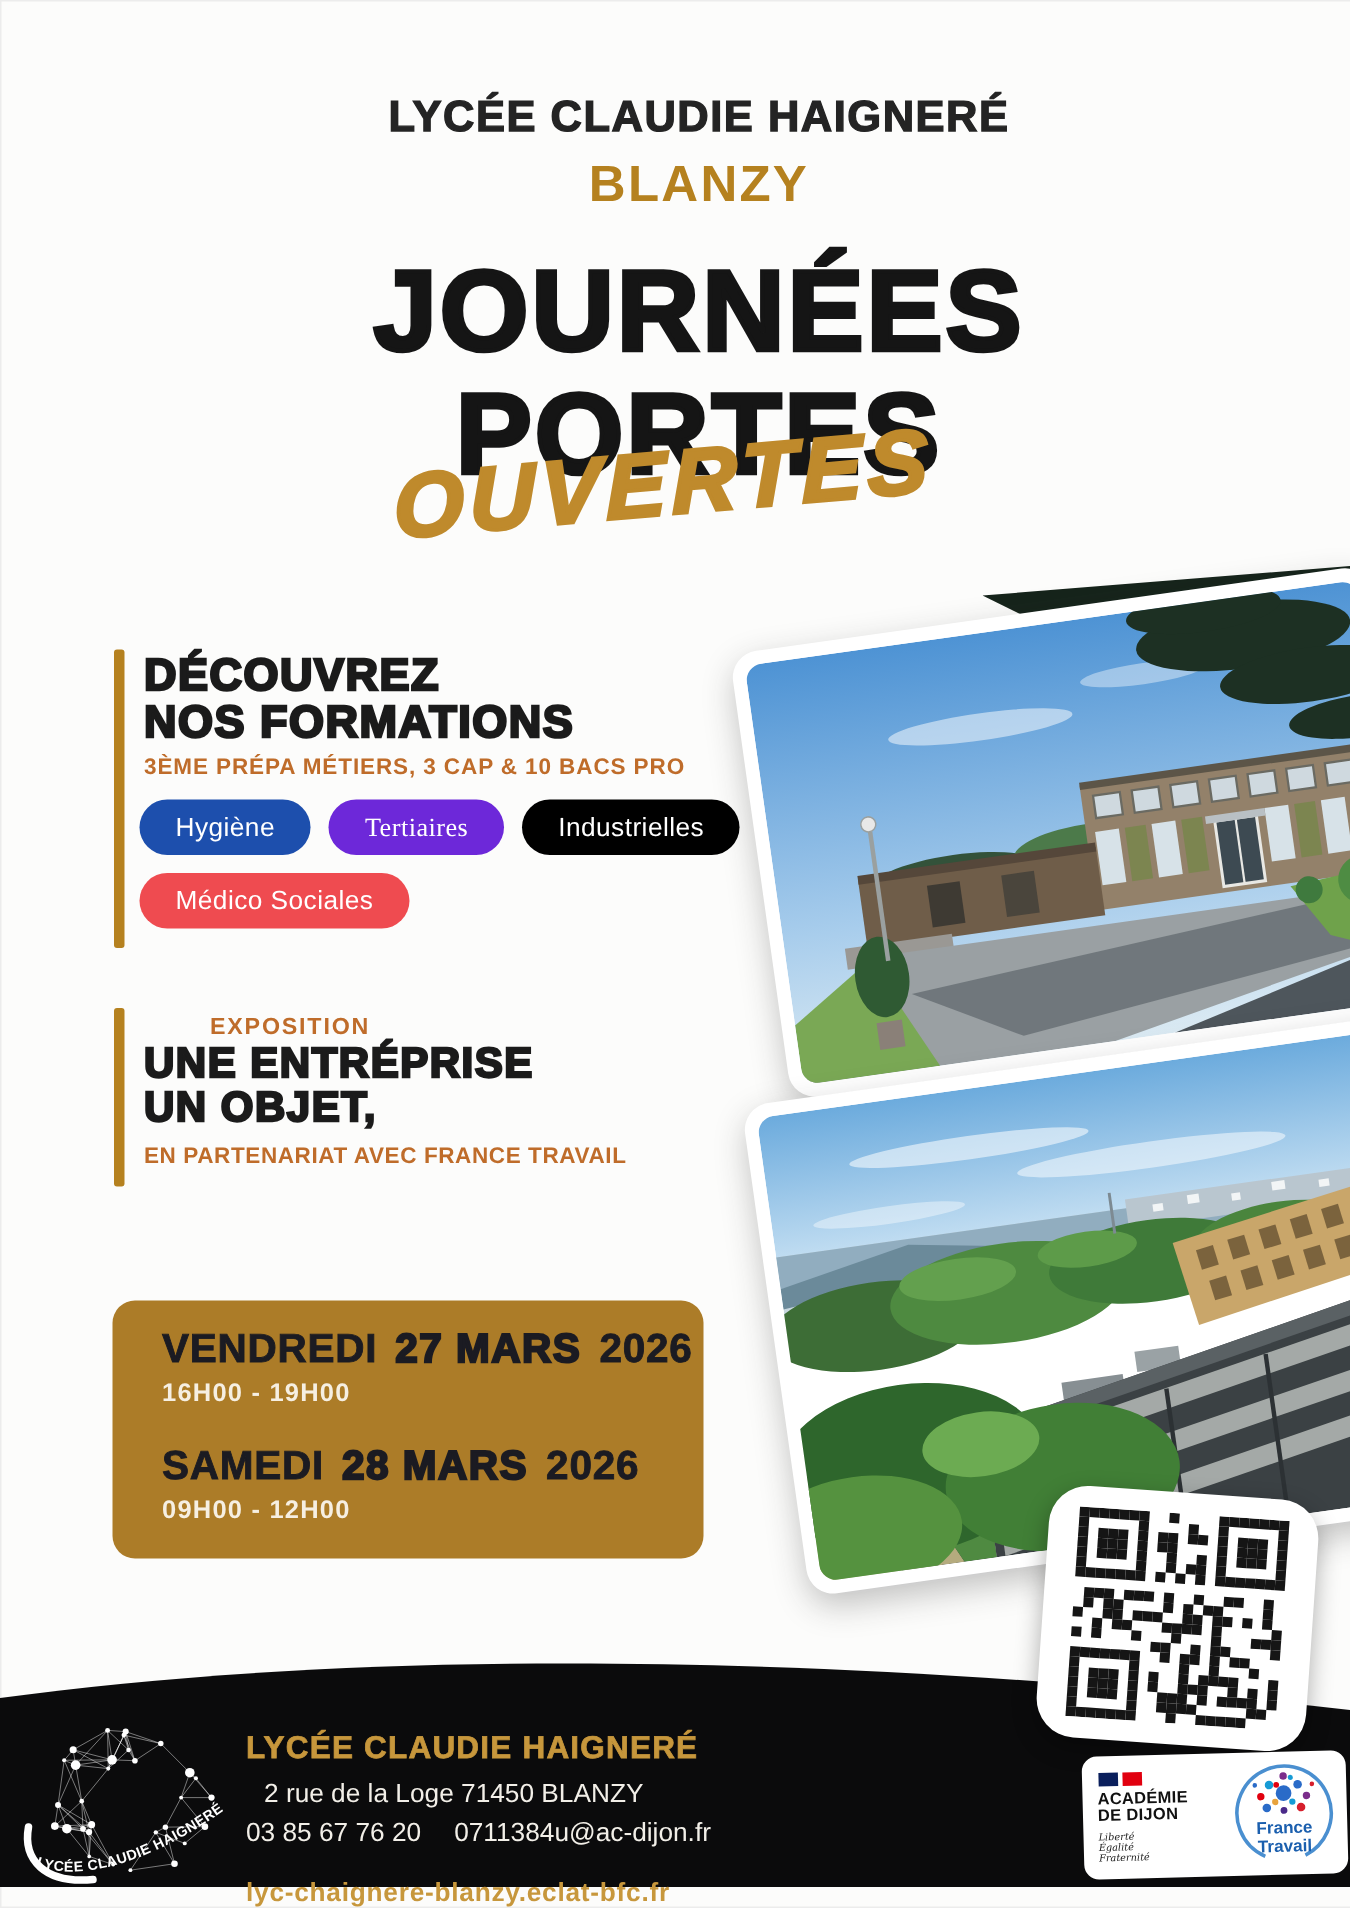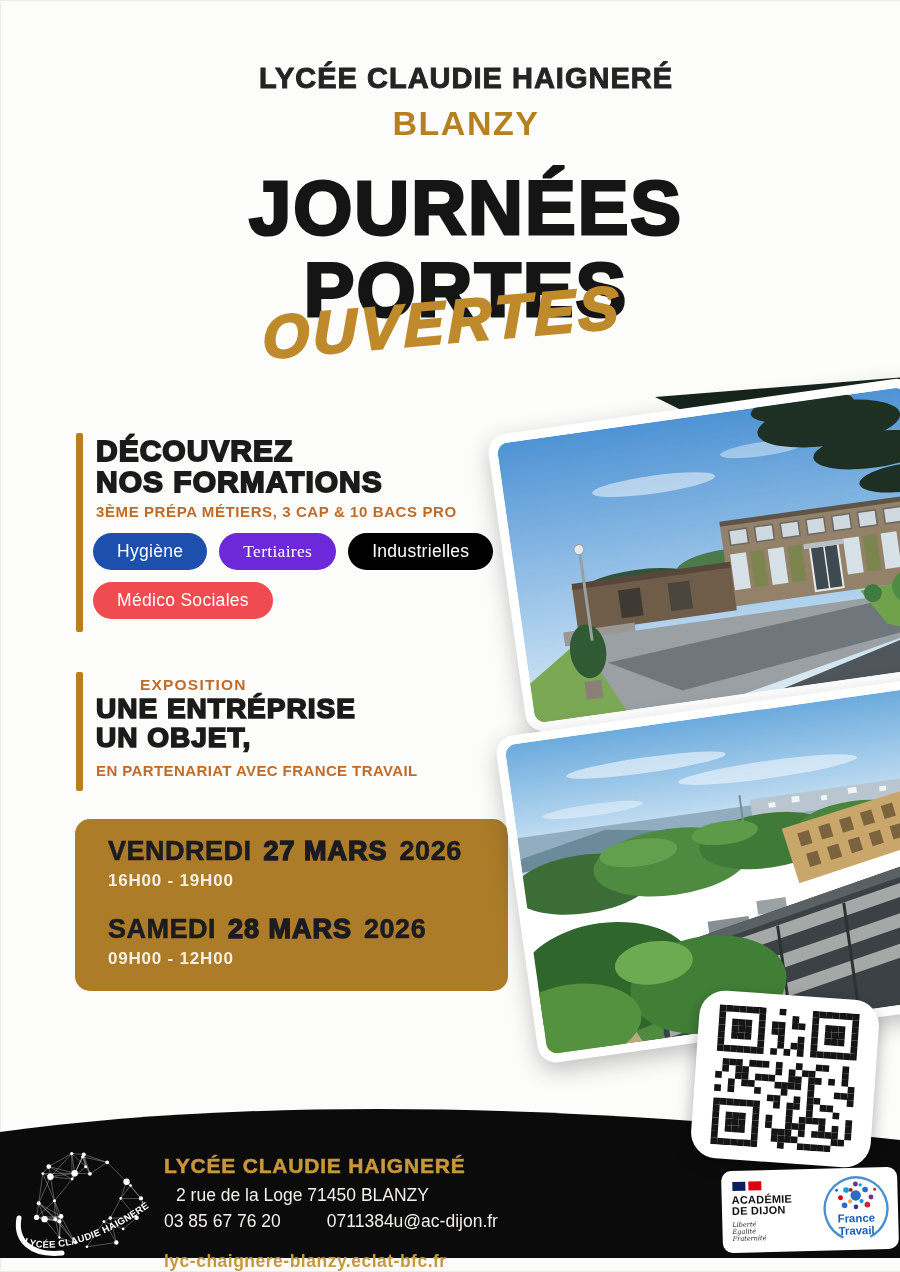--- a/index.html
+++ b/index.html
@@ -25,21 +25,21 @@
   .form-sub{position:absolute;left:96px;top:503px;font-size:15px;font-weight:700;color:#bf6c2a;letter-spacing:.6px;}
   .tags{position:absolute;left:93px;top:533px;width:404px;display:flex;flex-wrap:wrap;gap:12px 12px;}
   .pill{height:37px;line-height:37px;border-radius:19px;padding:0 24px;color:#ffffff;
         font-size:17.5px;font-weight:500;letter-spacing:.3px;white-space:nowrap;}
   
   .expo-kicker{position:absolute;left:96px;top:676px;font-size:15.5px;font-weight:700;color:#bf6c2a;letter-spacing:1.2px;margin-left:44px;}
   .expo-head{position:absolute;left:96px;top:695px;font-size:28px;line-height:28.5px;font-weight:900;
              color:#1b1b1b;-webkit-text-stroke:1.7px #1b1b1b;letter-spacing:1px;}
   .expo-partner{position:absolute;left:96px;top:762px;font-size:15px;font-weight:700;color:#bf6c2a;letter-spacing:.4px;}
   
-  .banner{position:absolute;left:75px;top:819px;width:433px;height:172px;background:#ac7c28;
+  .banner{position:absolute;left:75px;top:867px;width:394px;height:172px;background:#ac7c28;
           border-radius:15px;z-index:5;}
   .date-block{margin:17px 0 0 33px;}
   .date-block + .date-block{margin-top:23px;}
   .date-line{font-size:27px;font-weight:800;color:#1b1b22;letter-spacing:.5px;-webkit-text-stroke:.6px #1b1b22;}
   .date-line .d2{-webkit-text-stroke:1.5px #1b1b22;letter-spacing:1px;margin:0 4px;}
   .date-hours{font-size:17px;font-weight:700;color:#f6efe2;margin-top:4px;letter-spacing:.8px;}
   
   .foliage{position:absolute;left:655px;top:376px;width:245px;height:70px;background:#16241b;
            clip-path:polygon(0 30%,100% 2%,100% 100%,30% 82%);z-index:8;}
   .photo-wrap{position:absolute;z-index:10;}
@@ -47,21 +47,21 @@
   .p2{left:515px;top:705px;width:450px;height:330px;transform:rotate(-8deg);z-index:12;}
   .photo-card{width:100%;height:100%;background:#ffffff;border-radius:18px;padding:9px;box-sizing:border-box;
               box-shadow:0 8px 22px rgba(40,40,40,.28);}
   .photo-card svg{width:100%;height:100%;border-radius:11px;display:block;}
   
   .footer-band{position:absolute;left:0;top:1098px;width:900px;height:160px;z-index:20;}
   .globe{position:absolute;left:10px;top:1144px;width:152px;height:124px;z-index:22;}
   .f-name{position:absolute;left:164px;top:1154px;font-size:21px;font-weight:800;color:#c7973c;
           letter-spacing:.8px;-webkit-text-stroke:.5px #c7973c;z-index:22;}
   .f-addr{position:absolute;left:176px;top:1185px;font-size:17.5px;color:#f2efe8;z-index:22;}
-  .f-contact{position:absolute;left:164px;top:1211px;font-size:17.5px;color:#f2efe8;z-index:22;display:flex;gap:46px;}
+  .f-contact{position:absolute;left:164px;top:1211px;font-size:17.5px;color:#f2efe8;z-index:22;display:flex;gap:22px;}
   .f-site{position:absolute;left:164px;top:1251px;font-size:17.5px;font-weight:700;color:#c7973c;
           letter-spacing:.5px;z-index:22;}
   
   .qr-card{position:absolute;left:695px;top:995px;width:180px;height:168px;background:#fff;border-radius:26px;
            transform:rotate(4deg);z-index:30;box-shadow:0 6px 16px rgba(0,0,0,.32);
            display:flex;align-items:center;justify-content:center;}
   .logos-card{position:absolute;left:722px;top:1169px;width:176px;height:82px;background:#fff;border-radius:10px;
               transform:rotate(-1.5deg);z-index:31;display:flex;align-items:center;padding:4px 4px 4px 10px;
               box-sizing:border-box;gap:4px;}
   .acad{width:86px;}

